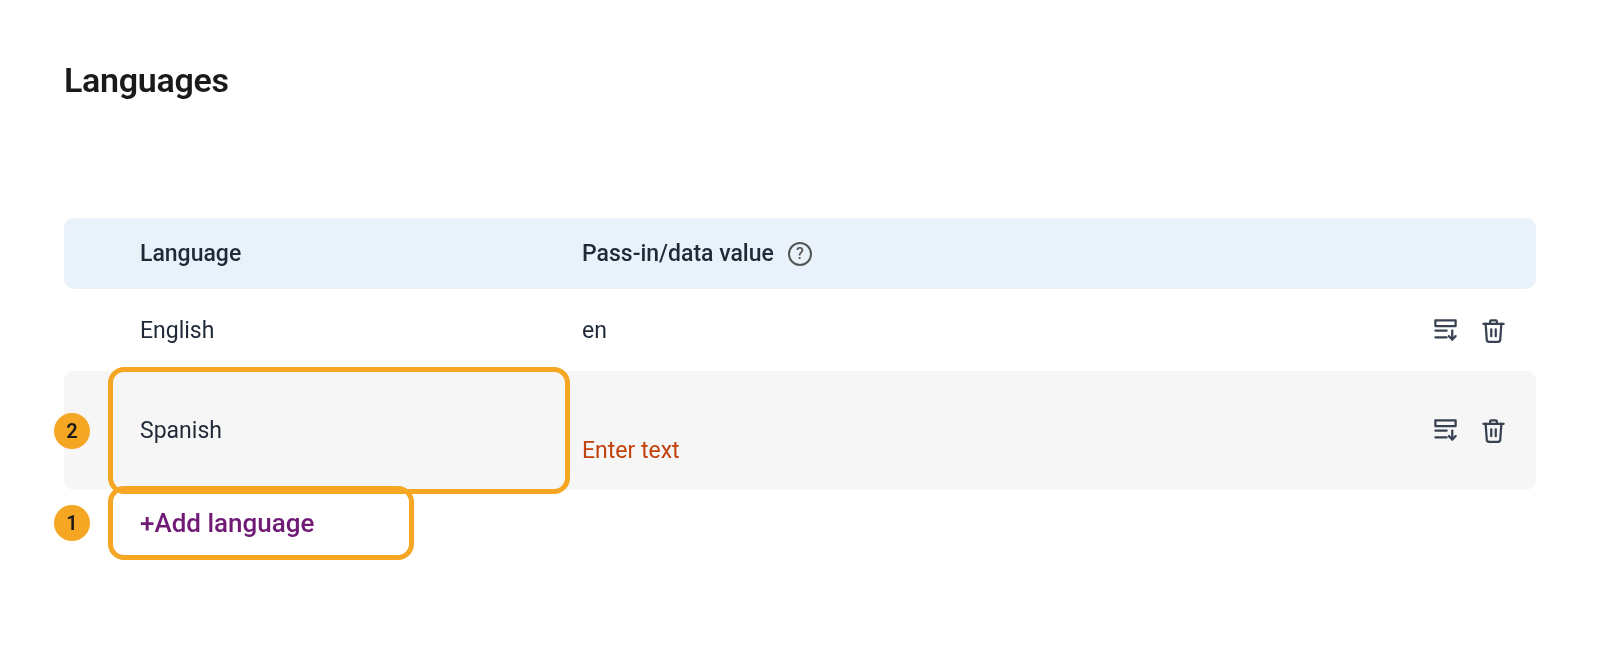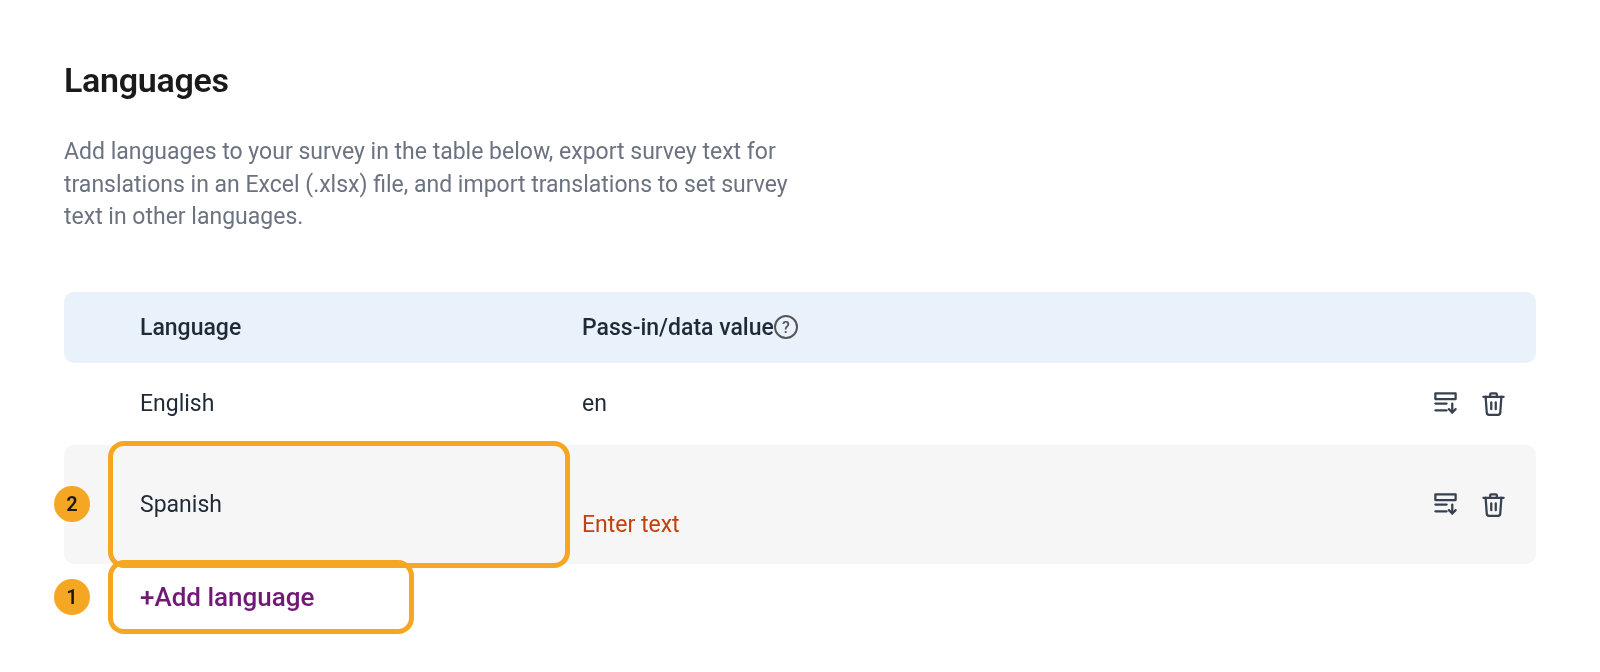--- a/index.html
+++ b/index.html
@@ -28,21 +28,21 @@
       align-items: flex-start;
       margin-bottom: 58px;
     }
     .header-text {
       max-width: 740px;
     }
     .page-title {
       font-size: 34px;
       font-weight: 600;
       color: #1a1a1a;
-      margin-bottom: 36px;
+      margin-bottom: 16px;
       letter-spacing: -0.3px;
     }
     .page-description {
       font-size: 23px;
       line-height: 1.42;
       color: #6b7280;
       font-weight: 400;
     }
     .action-buttons {
       display: flex;
@@ -86,20 +86,21 @@
       width: 442px;
       flex-shrink: 0;
       font-size: 23px;
       font-weight: 500;
       color: #1f2937;
     }
     .col-val {
       flex: 1;
       display: flex;
       align-items: center;
+      gap: 14px;
       font-size: 23px;
       font-weight: 500;
       color: #1f2937;
     }
     .help-icon {
       width: 24px;
       height: 24px;
       border: 2px solid #555;
       border-radius: 50%;
       display: inline-flex;
@@ -188,21 +189,20 @@
     svg { display: block; }
   </style>
 </head>
 <body>
 
 <div class="panel">
 
   <div class="header-row">
     <div class="header-text">
       <h1 class="page-title">Languages</h1>
-      <p class="page-description">Add languages to your survey in the table below, export survey text for translations in an Excel (.xlsx) file, and import translations to set survey text in other languages.</p>
     </div>
     <div class="action-buttons">
     </div>
   </div>
 
   <div class="table-wrap">
 
     <div class="table-header">
       <div class="col-left-pad"></div>
       <div class="col-lang">Language</div>

